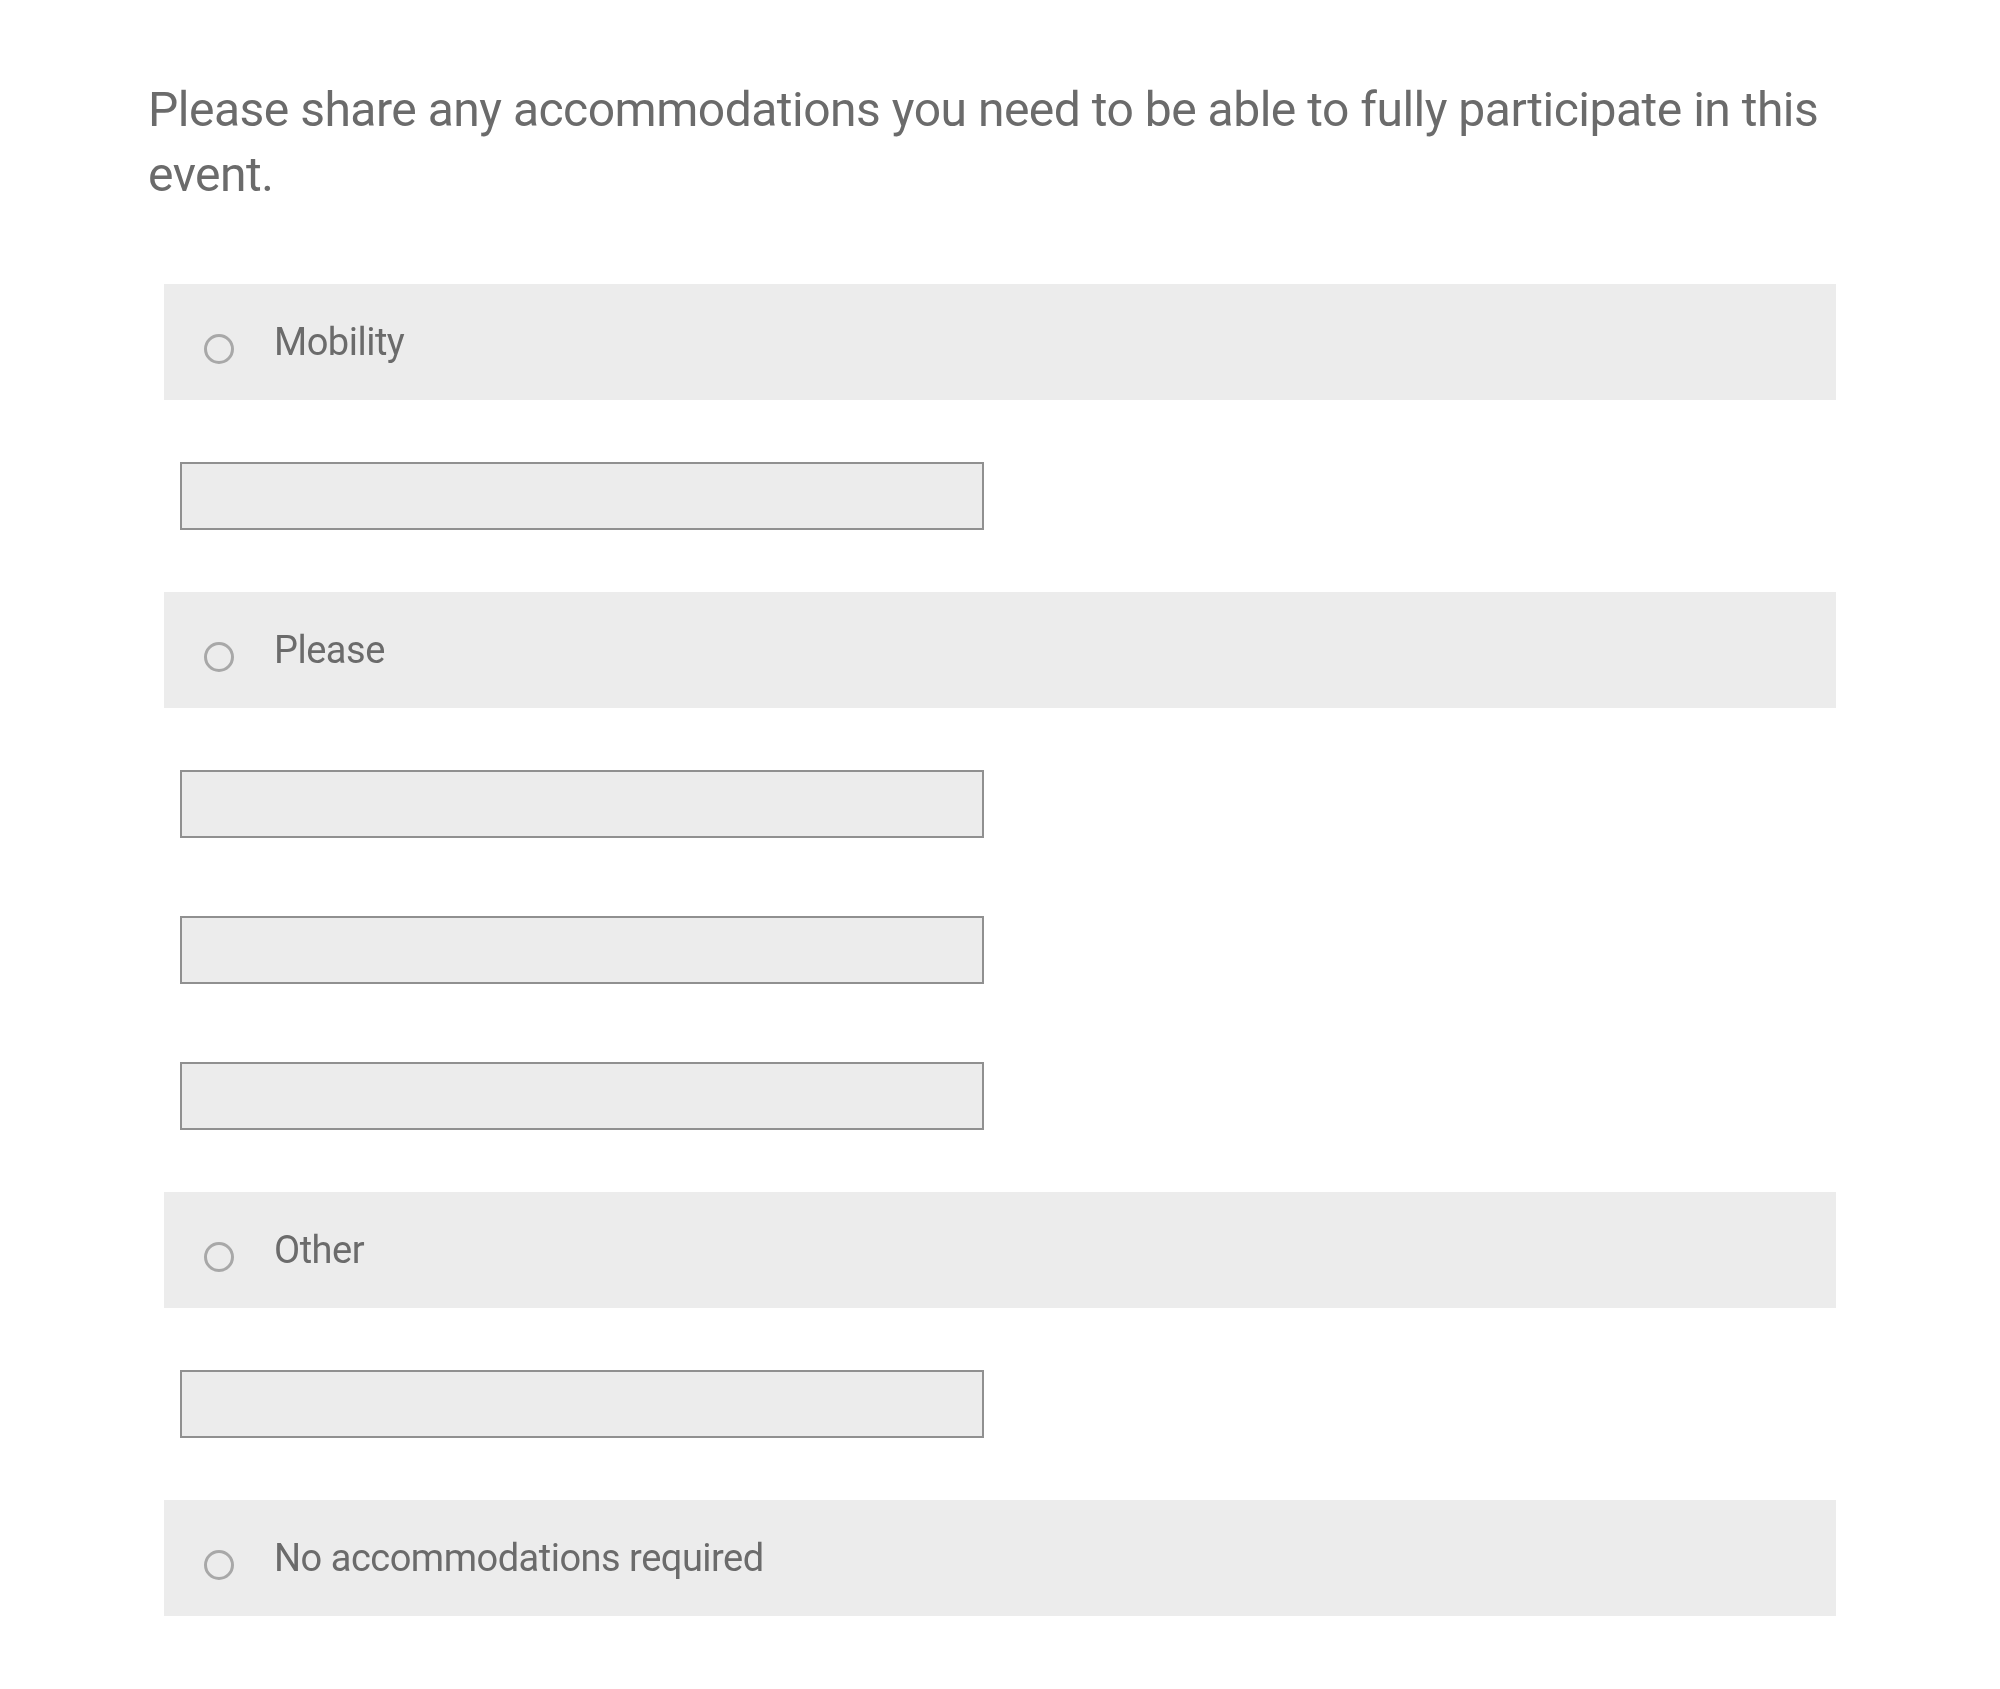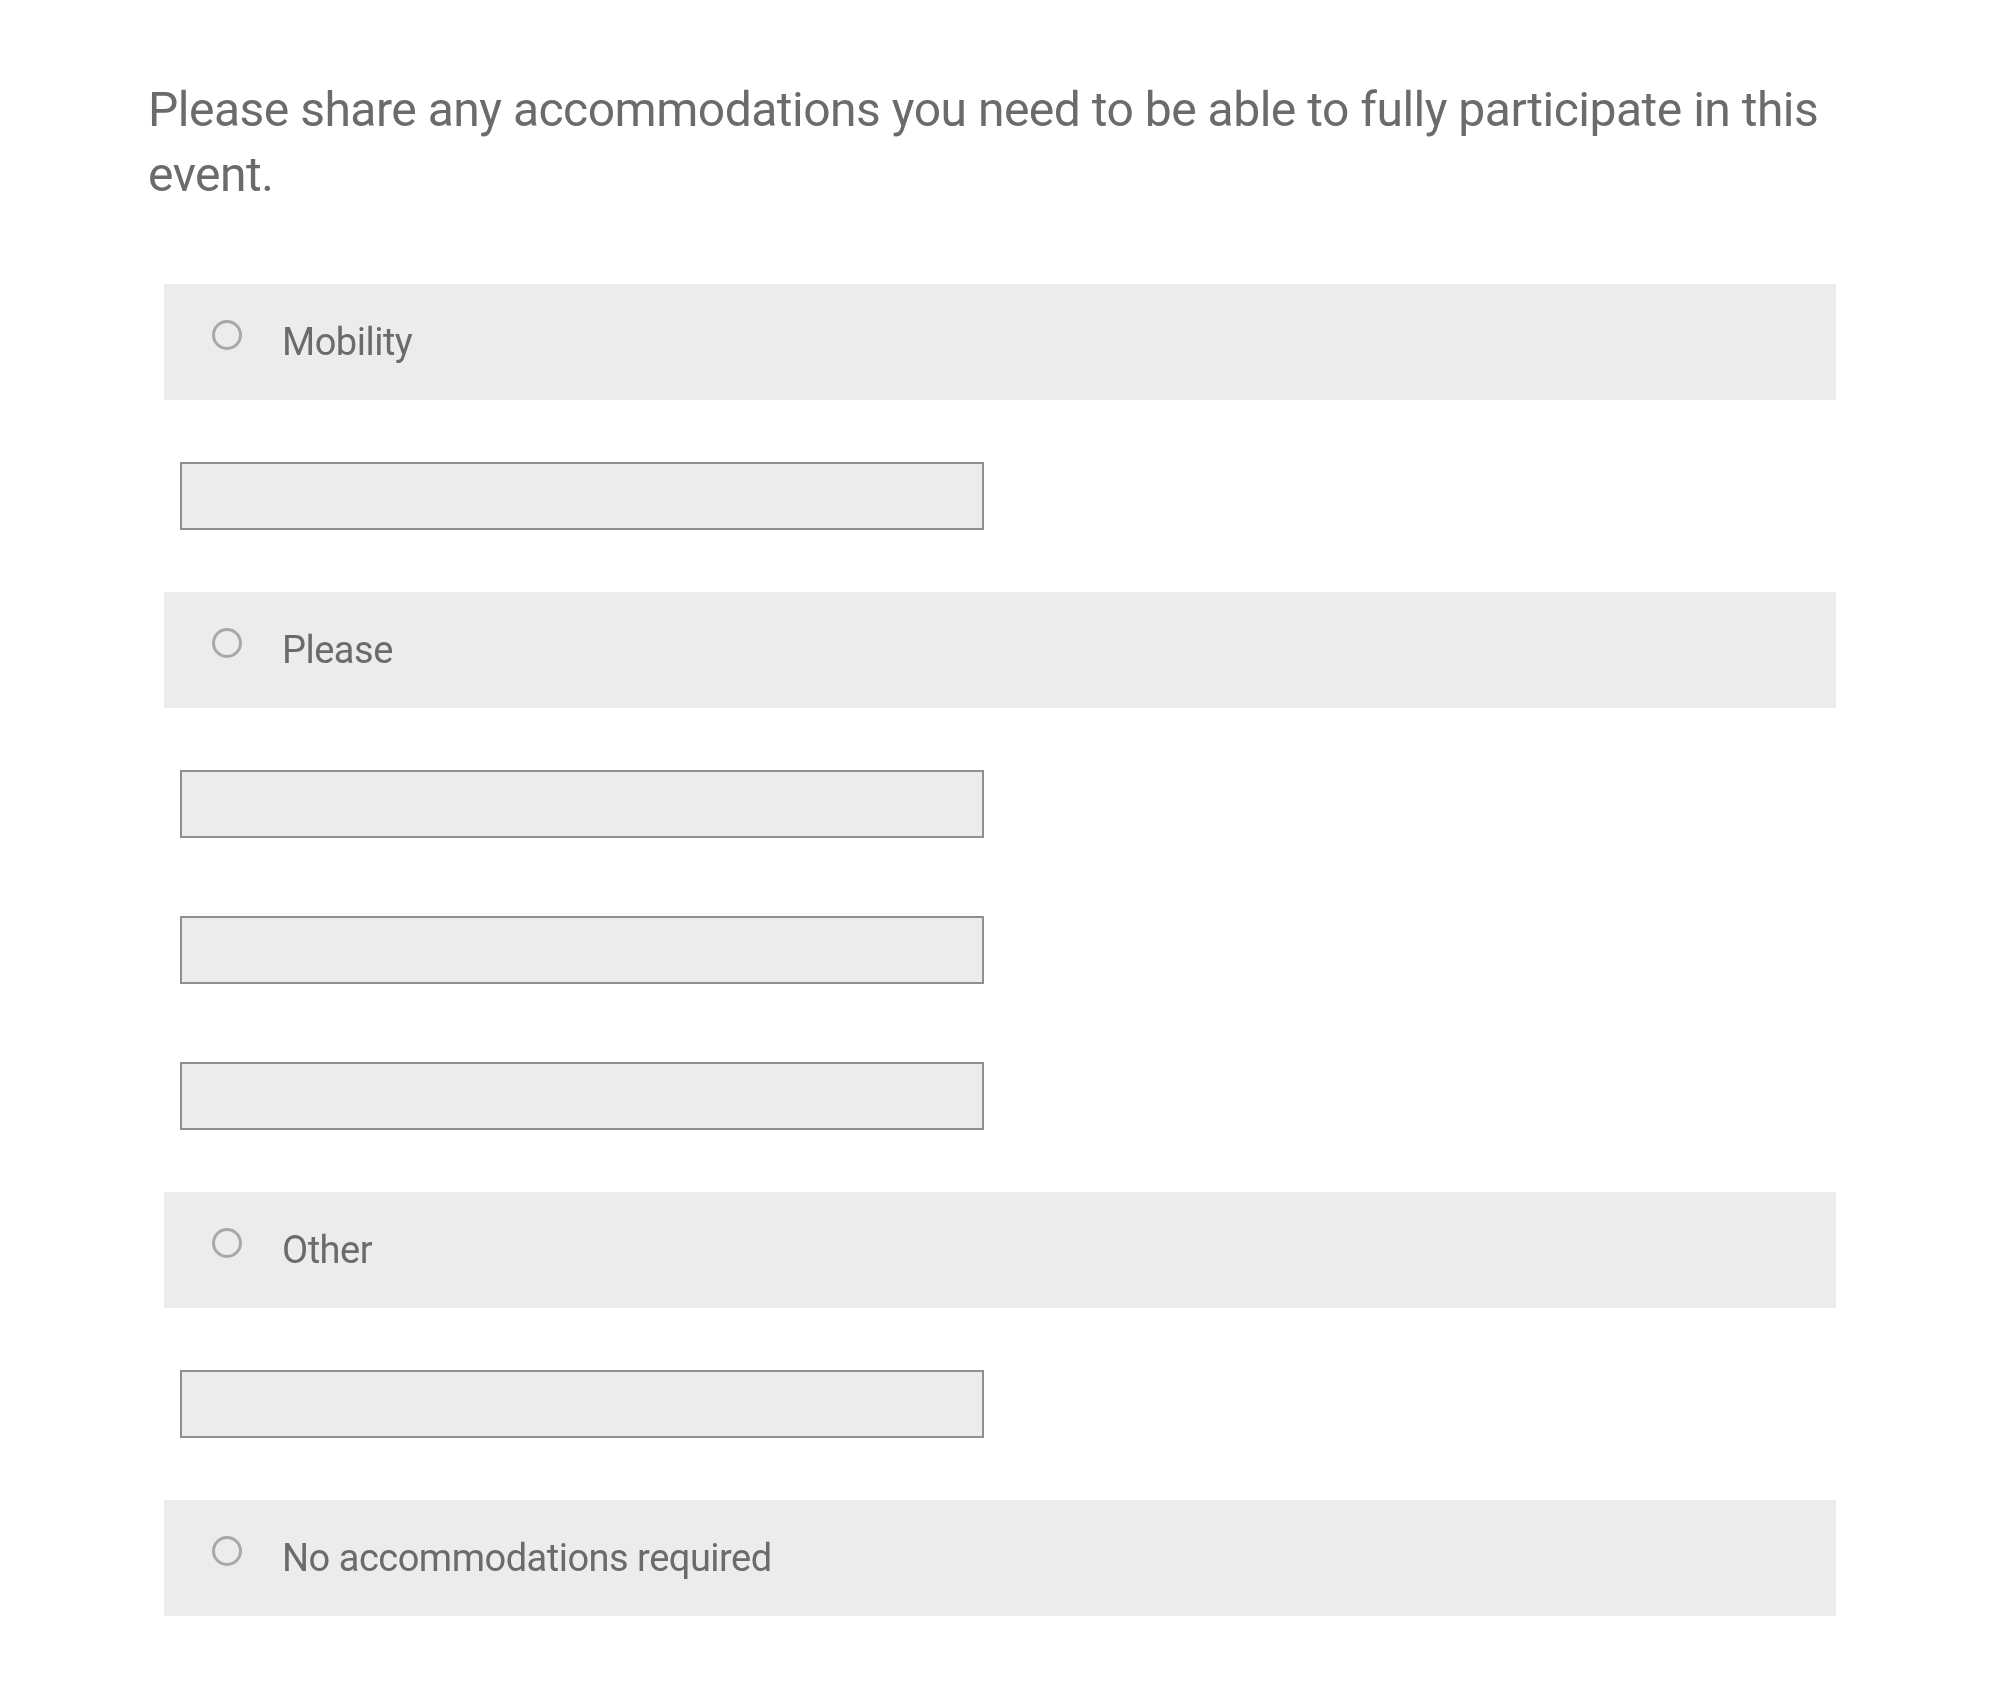--- a/index.html
+++ b/index.html
@@ -22,22 +22,22 @@
       letter-spacing: -0.5px;
     }
     .options-container {
       display: flex;
       flex-direction: column;
       gap: 14px;
     }
     .option-row {
       background: #ececec;
       display: flex;
-      align-items: flex-start;
-      padding: 20px 32px;
+      align-items: flex-end;
+      padding: 20px 24px;
       min-height: 76px;
     }
     .radio-circle {
       width: 30px;
       height: 30px;
       border: 3px solid #a8a8a8;
       border-radius: 50%;
       flex-shrink: 0;
       margin-right: 24px;
       background: transparent;

